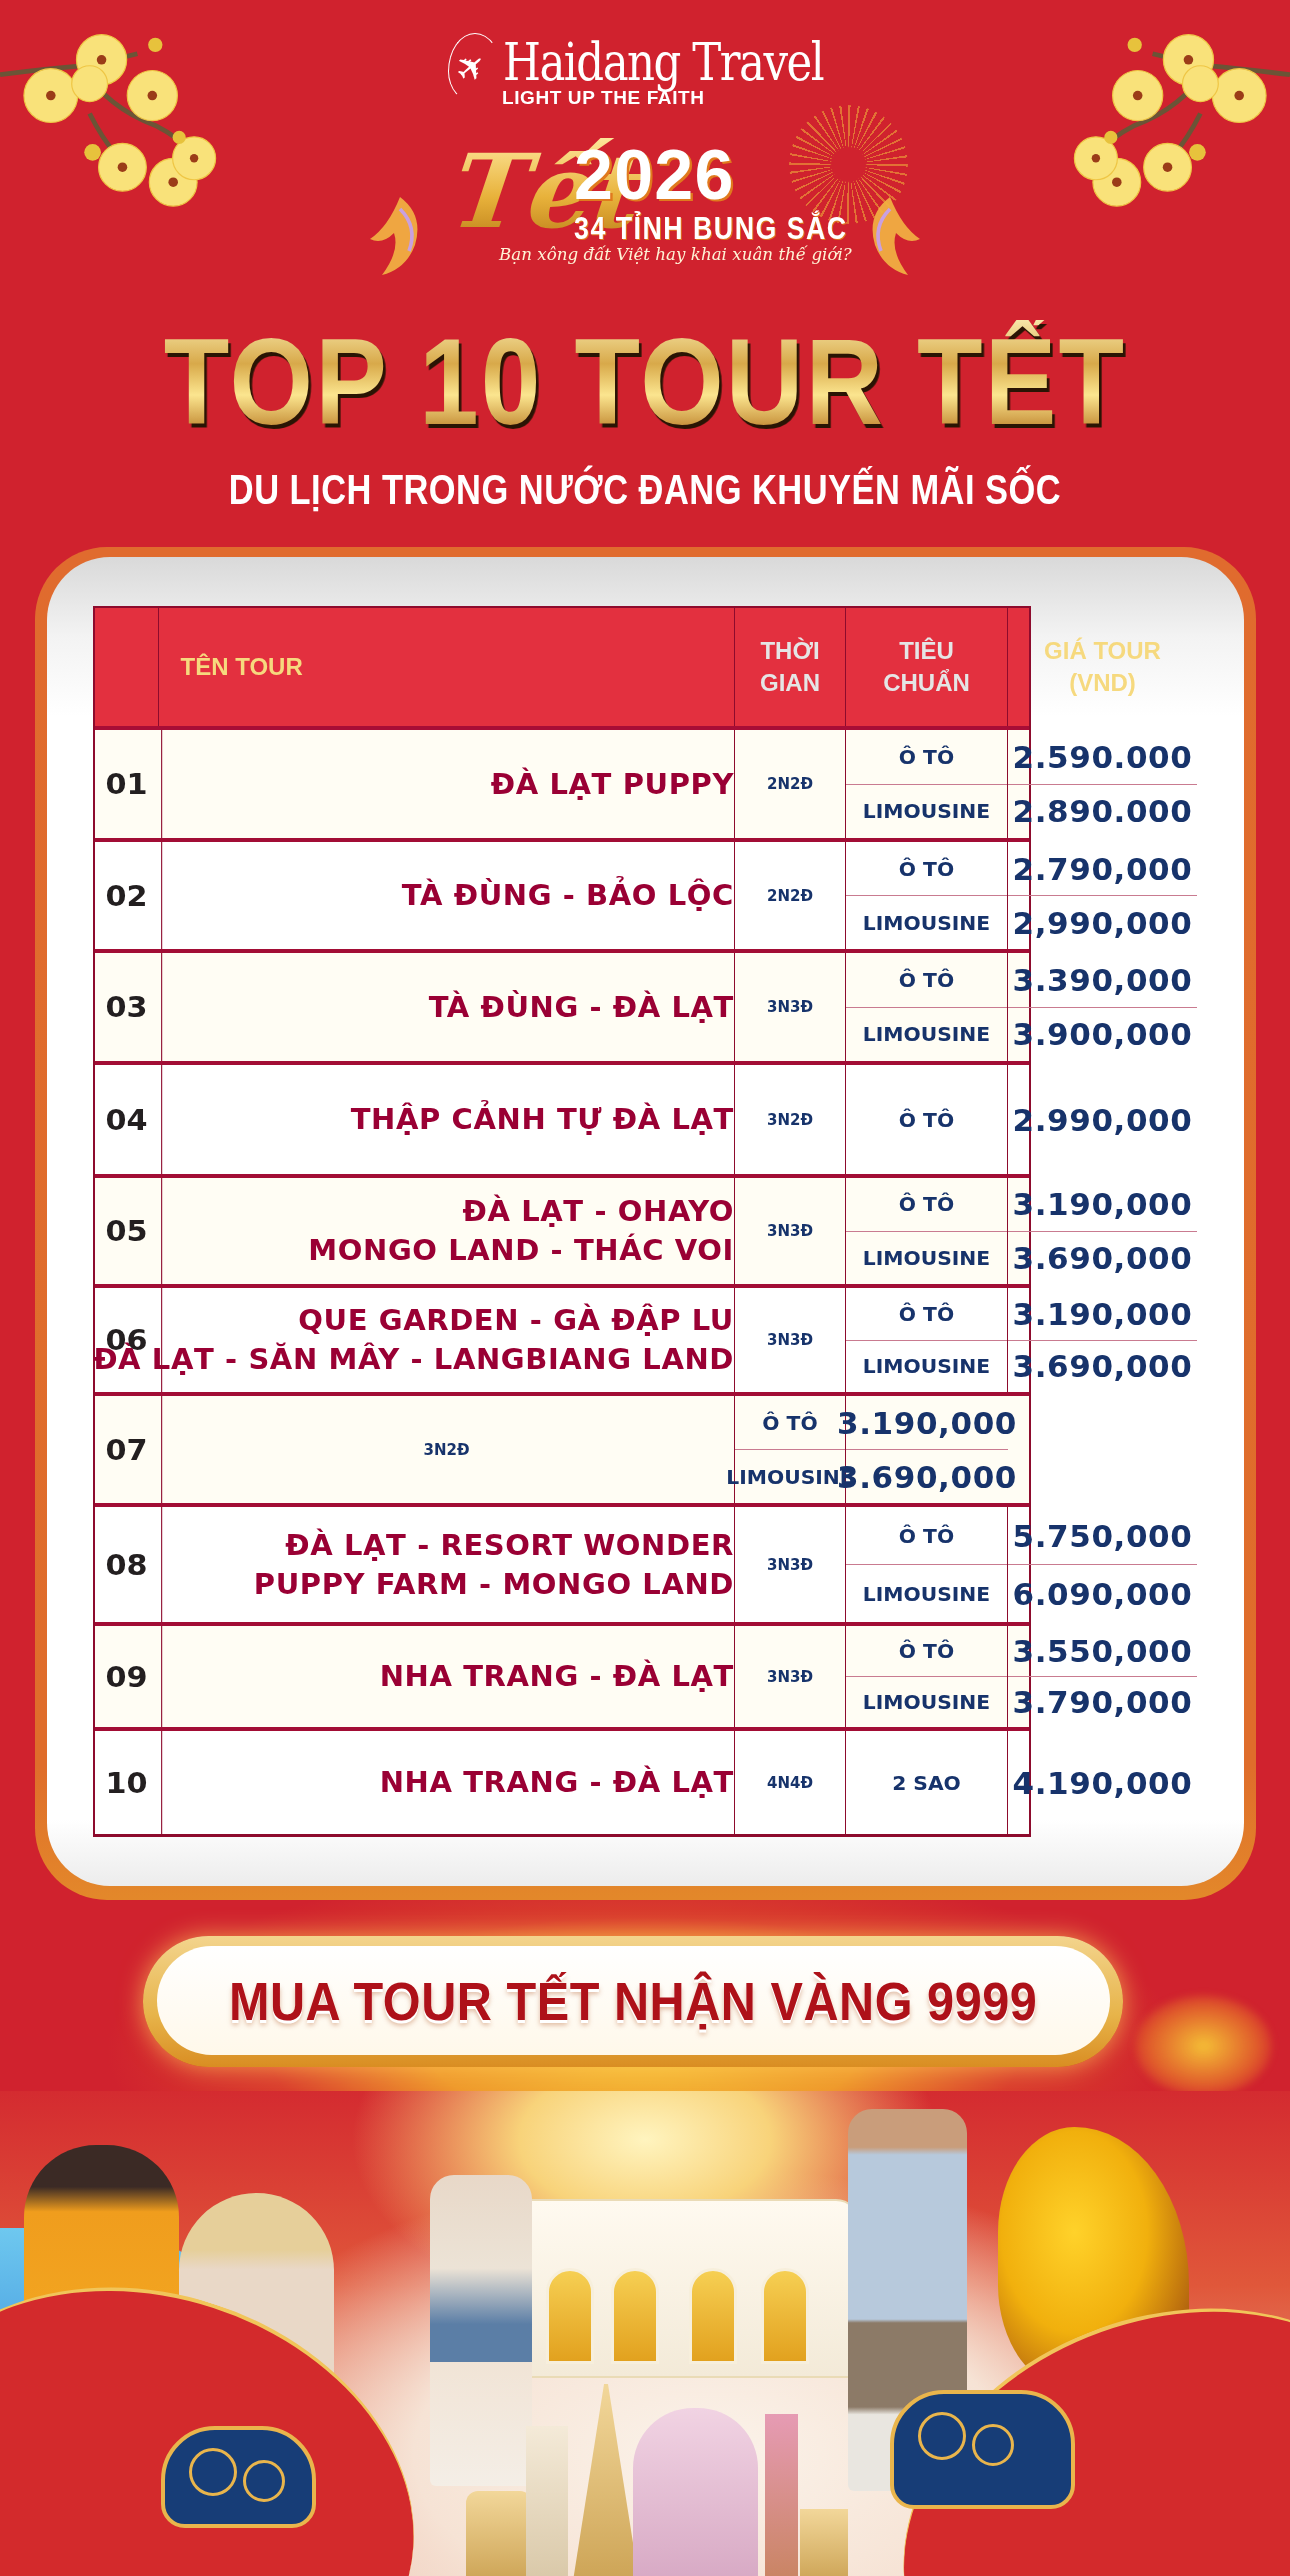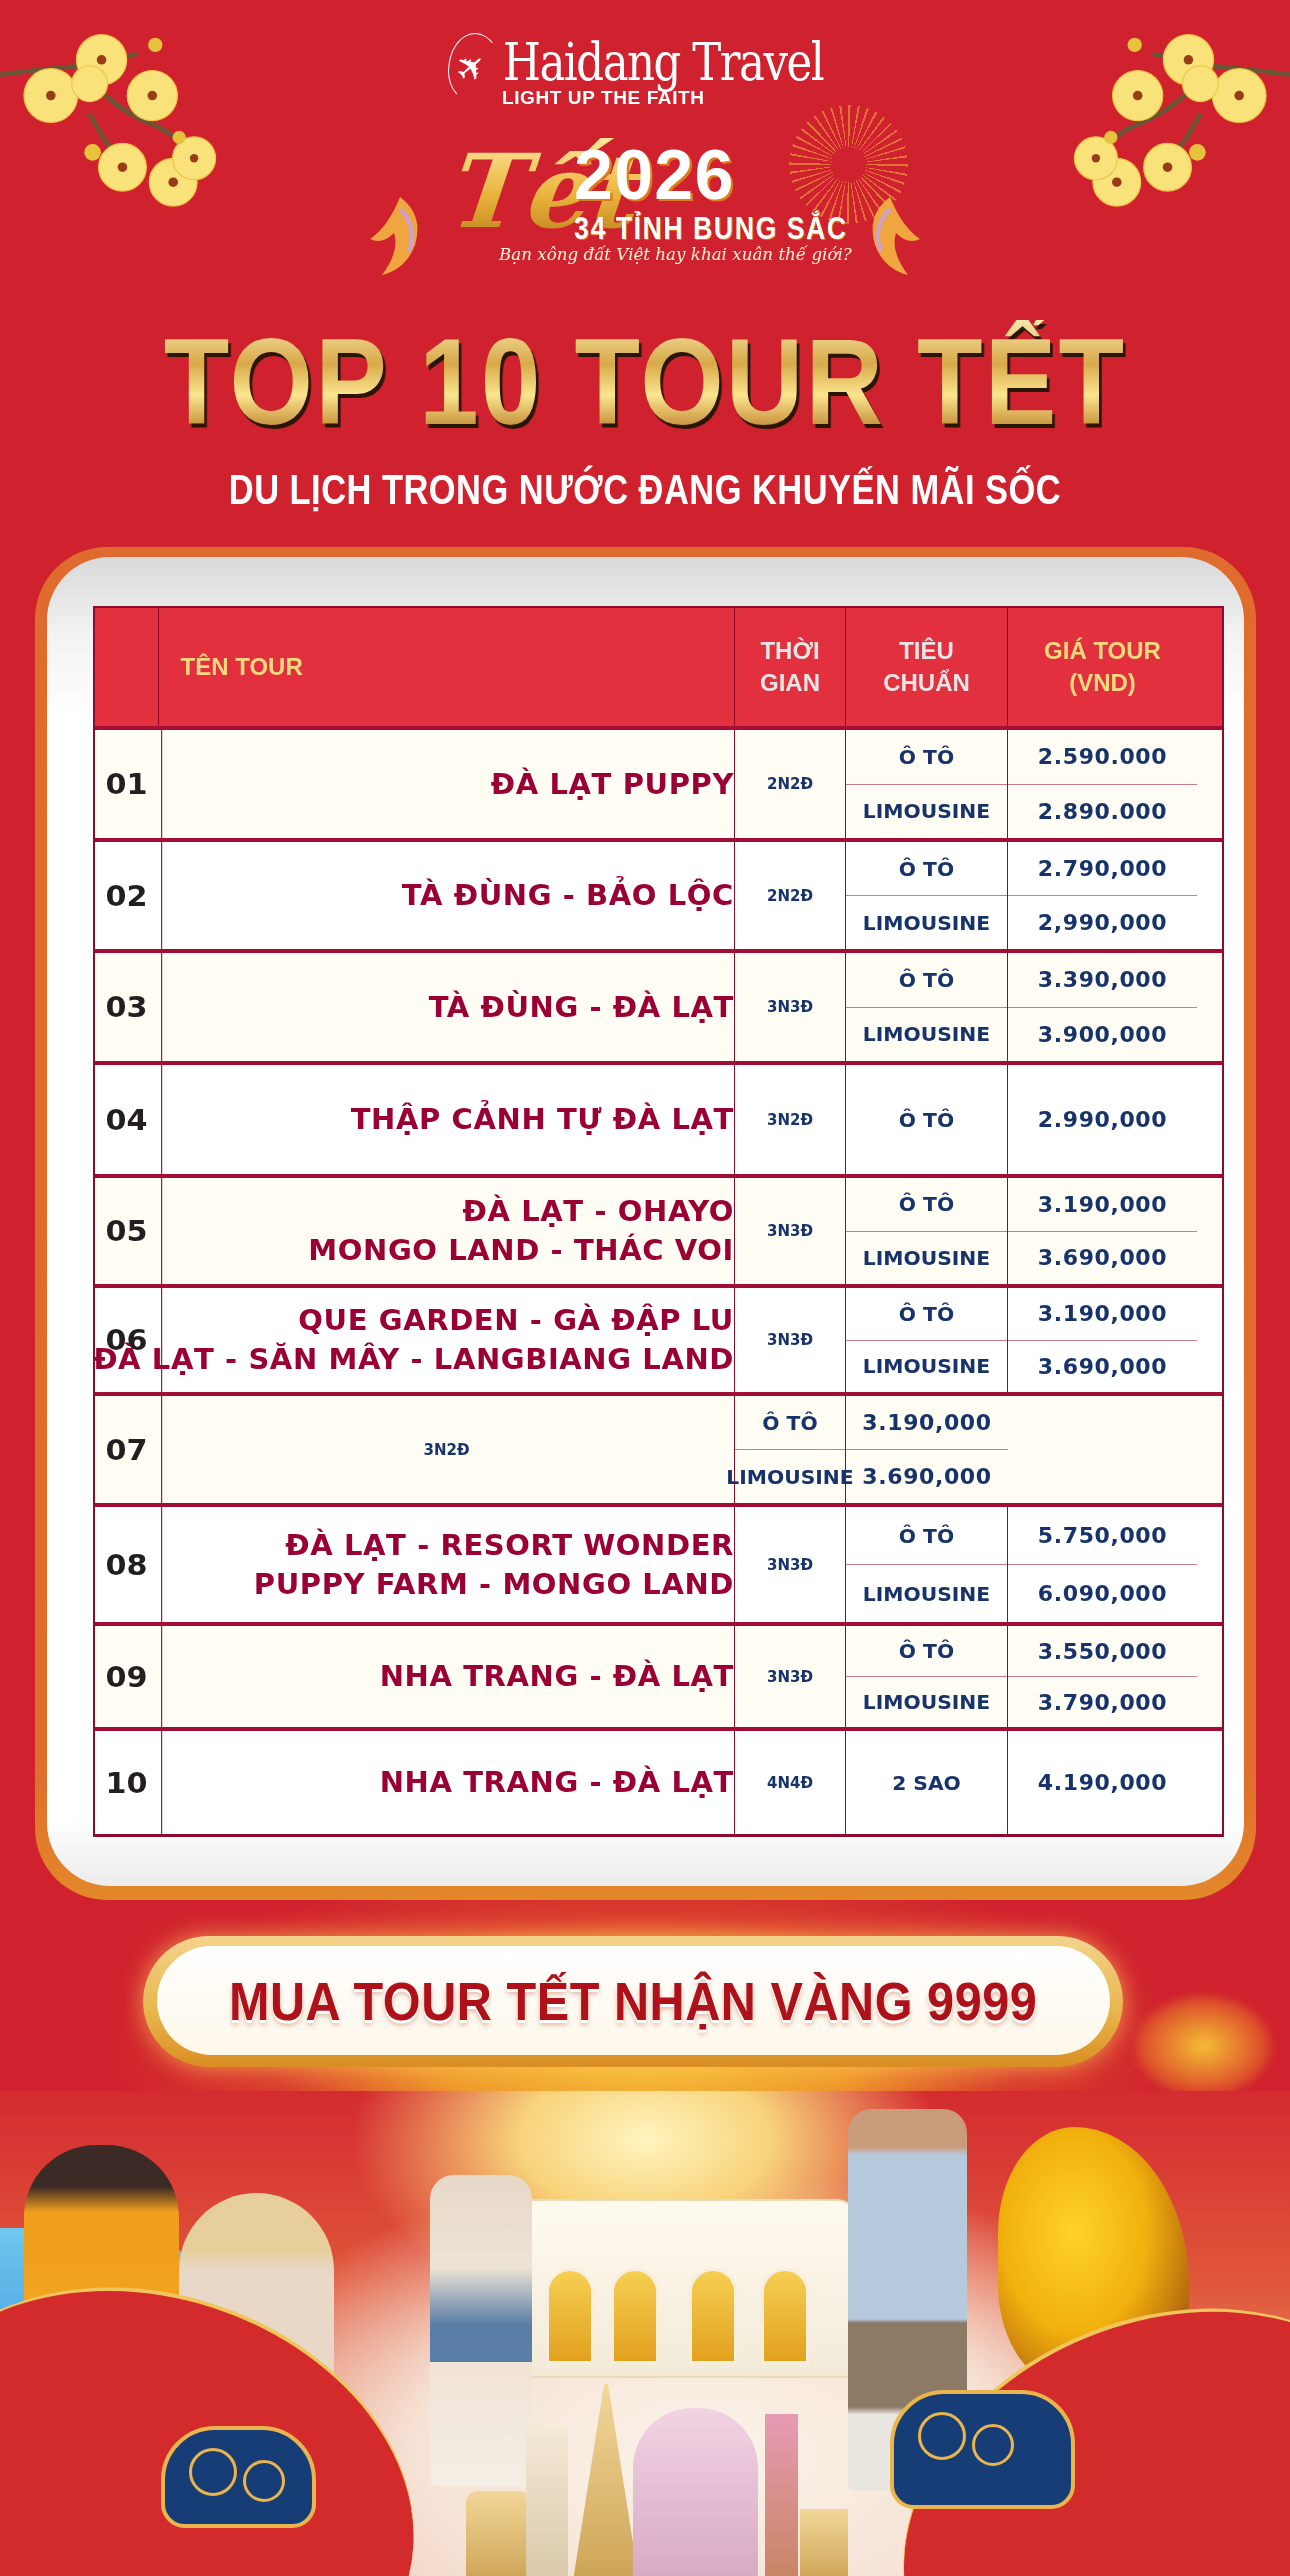--- a/index.html
+++ b/index.html
@@ -92,21 +92,21 @@
     border-radius: 72px;
   }
   .card {
     left: 47px; top: 557px; width: 1197px; height: 1329px;
     background: linear-gradient(180deg,#d9d9d9 0%,#f3f3f3 6%,#ffffff 12%,#ffffff 95%,#ececec 100%);
     border-radius: 63px;
   }
 
   
   .table {
-    left: 93px; top: 606px; width: 1131px;
+    left: 93px; top: 606px; width: 938px;
     border: 2.4px solid #8d0b2d;
     border-bottom-width: 3.6px;
   }
   .thead {
     display: grid; grid-template-columns: 64px 576px 111px 162px 189px;
     height: 122px; background: #e3303f;
     border-bottom: 4.2px solid #a80d36;
   }
   .thead > div {
     border-right: 1.8px solid #8d0b2d; display: flex; align-items: center;
@@ -142,21 +142,21 @@
     justify-content: center;
     font-family: "DejaVu Sans", sans-serif; font-weight: 700; font-size: 15px; color: #17336b;
   }
   .cell.std, .cell.price { flex-direction: column; align-items: stretch; }
   .cell.price { border-right: none; }
   .sub {
     flex: 1; display: flex; align-items: center; justify-content: center;
     font-family: "DejaVu Sans", sans-serif; font-weight: 700; color: #17336b;
   }
   .std .sub { font-size: 20.3px; }
-  .price .sub { font-size: 22px; letter-spacing: 0.6px; }
+  .price .sub { font-size: 31px; letter-spacing: 0.6px; }
   .sub + .sub { border-top: 1.8px solid #c97b90; }
   .price .sub + .sub { border-top: 1.8px solid #c97b90; }
 
   
   .cta-glow {
     left: 0; top: 1900px; width: 1290px; height: 335px;
     background: radial-gradient(ellipse 538px 191px at 50% 45%, #f7c53a 0%, #ef9a2c 40%, rgba(224,80,45,0.6) 70%, rgba(208,34,46,0) 100%);
   }
   .cta-ring {
     left: 143px; top: 1936px; width: 980px; height: 131px; border-radius: 66px;

